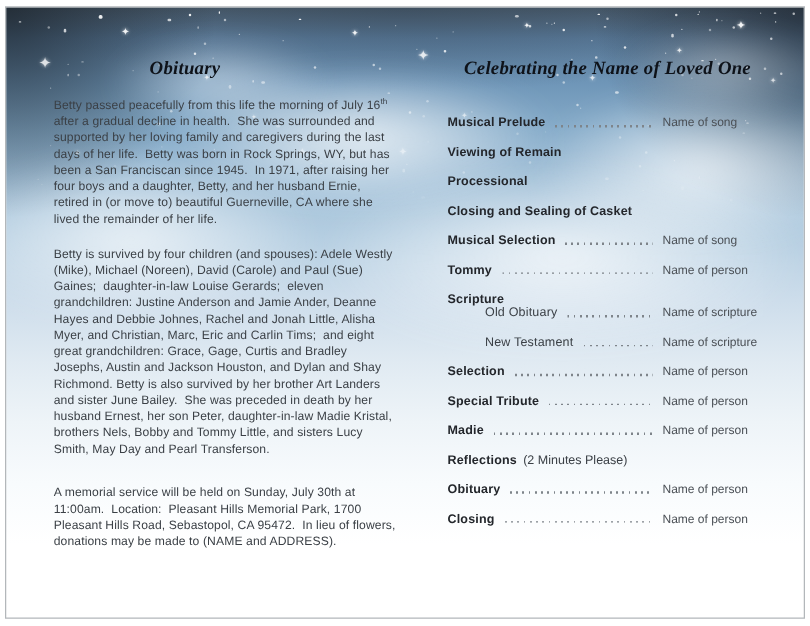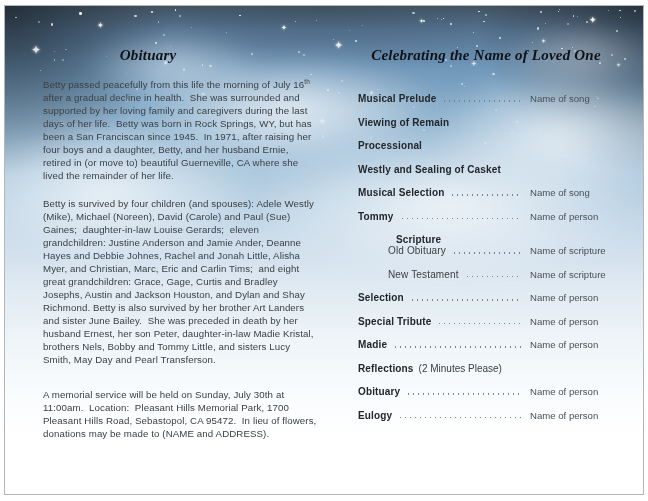--- a/index.html
+++ b/index.html
@@ -35,21 +35,21 @@
   .title.right { left:361px; width:250px; }
   .obit-body {
     position:absolute; left:43px; top:75px; width:276px;
     font-size:9.7px; line-height:13px; color:#3b4046; letter-spacing:.1px;
   }
   .obit-body p { margin:0 0 15px; white-space:pre-wrap; }
   .obit-body p.p2 { margin-bottom:22px; }
   .obit-body sup { font-size:6.5px; }
   .service-list { position:absolute; left:358px; top:91px; width:254px; }
   .row { display:flex; align-items:flex-end; height:13px; margin-bottom:10.5px; font-size:10px; }
-  .row.hdr { margin-bottom:-2px;margin-left:38px; }
+  .row.hdr { margin-bottom:-2px; }
   .lbl { font-weight:700; color:#23262b; white-space:nowrap; letter-spacing:.15px; }
   .row.sub .lbl { font-weight:400; color:#3b4046; margin-left:30px; }
   .sfx { font-weight:400; color:#3b4046; margin-left:5px; white-space:nowrap; }
   .dots {
     flex:1 1 auto; align-self:flex-end; height:1.4px; margin:0 8px 2.5px;
     background-image:repeating-linear-gradient(to right,#7e848a 0,#7e848a 1.4px,transparent 1.4px,transparent 5px);
   }
   .val { flex:0 0 82px; width:82px; color:#4b5056; font-size:9.6px; white-space:nowrap; }
 </style>
 </head>
@@ -230,21 +230,21 @@
         <span class="dots"></span>
         <span class="val">Name of song</span>
       </div>
       <div class="row">
         <span class="lbl">Viewing of Remain</span>
       </div>
       <div class="row">
         <span class="lbl">Processional</span>
       </div>
       <div class="row">
-        <span class="lbl">Westly and Sealing of Casket</span>
+        <span class="lbl">Closing and Sealing of Casket</span>
       </div>
       <div class="row">
         <span class="lbl">Musical Selection</span>
         <span class="dots"></span>
         <span class="val">Name of song</span>
       </div>
       <div class="row">
         <span class="lbl">Tommy</span>
         <span class="dots"></span>
         <span class="val">Name of person</span>
@@ -280,19 +280,19 @@
       <div class="row">
         <span class="lbl">Reflections</span>
         <span class="sfx">(2 Minutes Please)</span>
       </div>
       <div class="row">
         <span class="lbl">Obituary</span>
         <span class="dots"></span>
         <span class="val">Name of person</span>
       </div>
       <div class="row">
-        <span class="lbl">Eulogy</span>
+        <span class="lbl">Closing</span>
         <span class="dots"></span>
         <span class="val">Name of person</span>
       </div>
     </div>
 
 </div>
 
 </body></html>

